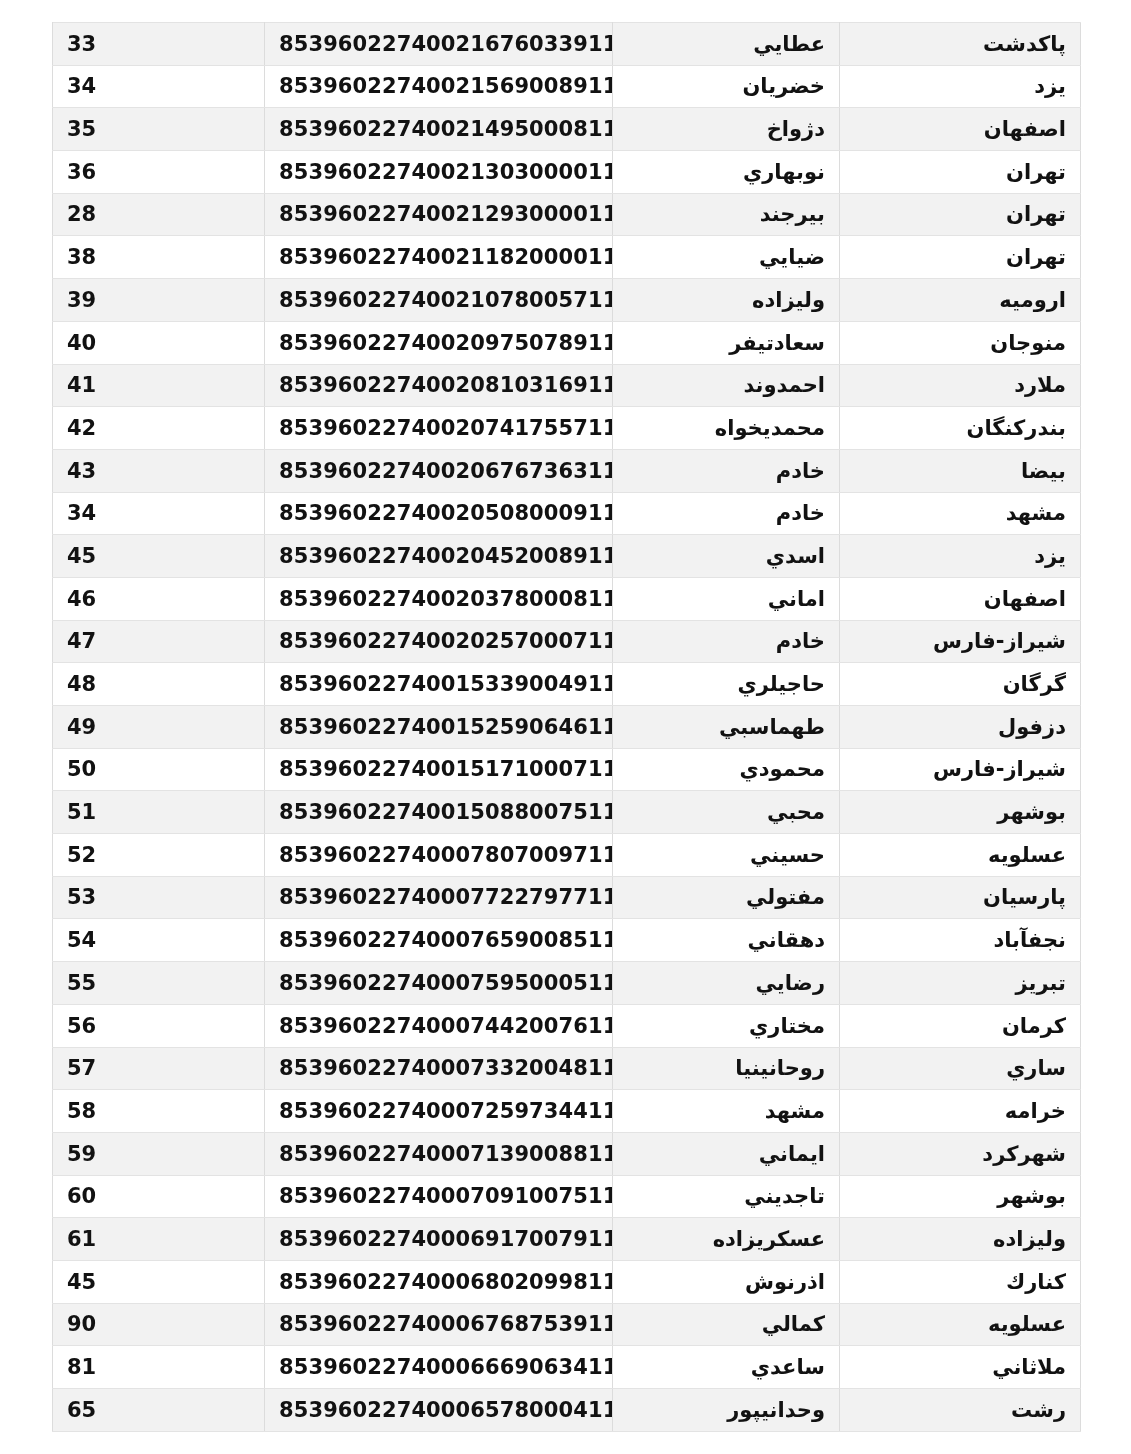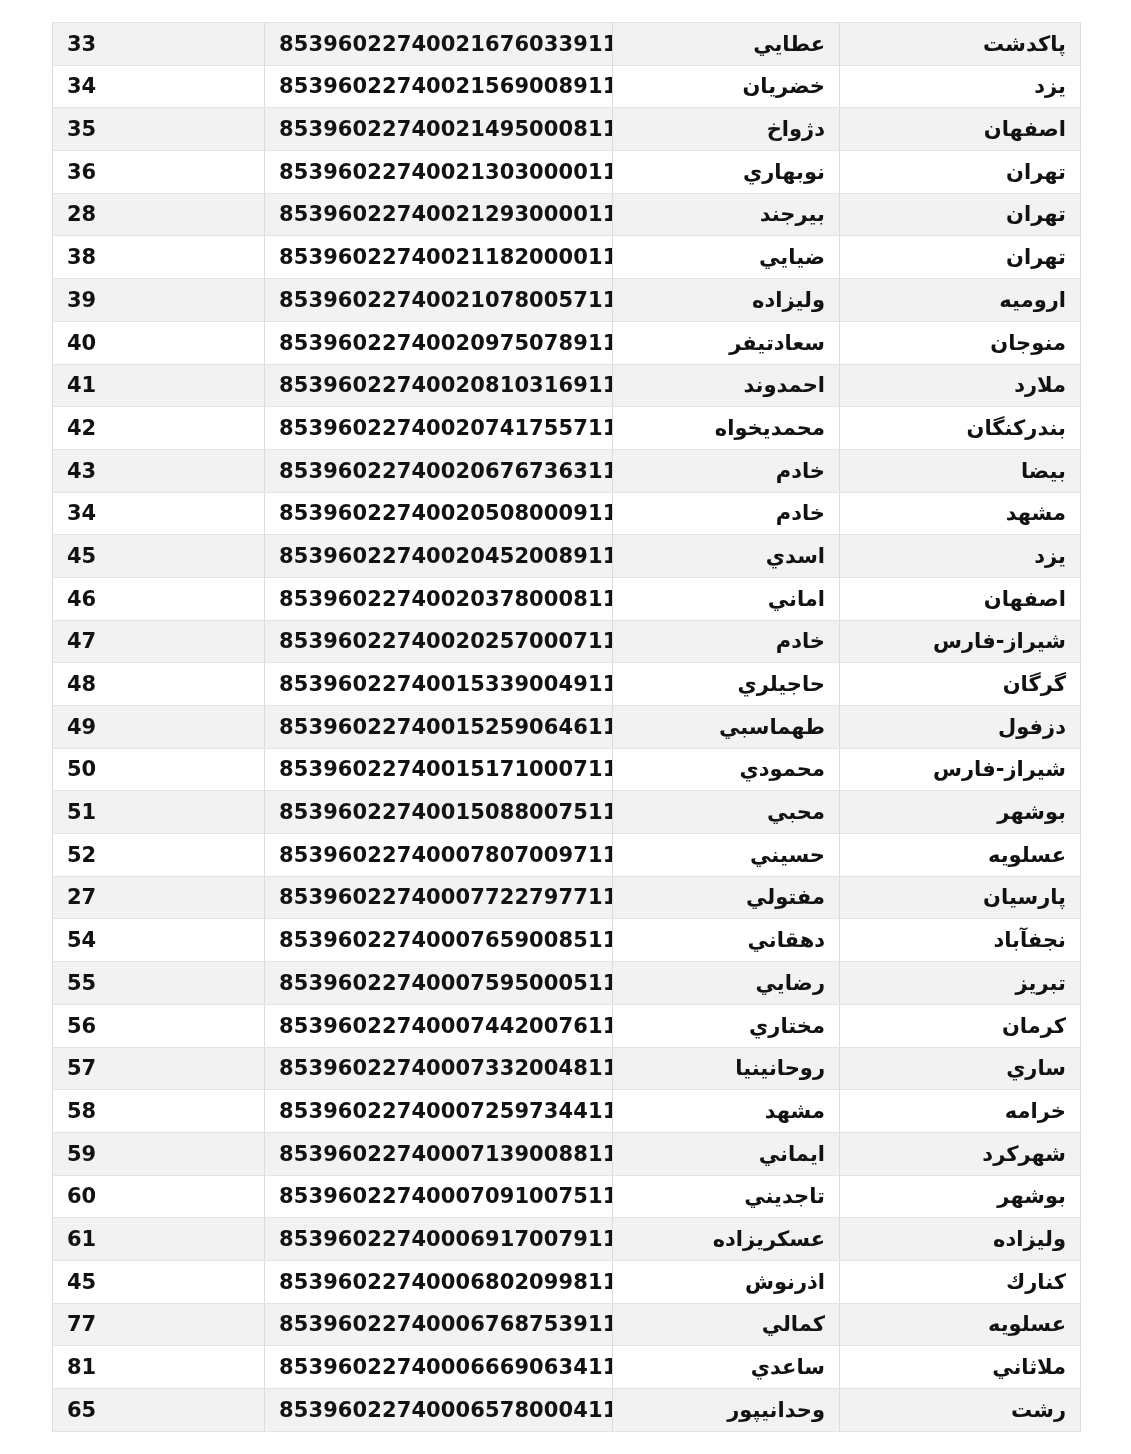--- a/index.html
+++ b/index.html
@@ -210,21 +210,21 @@
           <tr class="plain">
             <td class="cell-city">عسلويه</td>
             <td class="cell-name">حسيني</td>
             <td class="cell-track">853960227400078070097114</td>
             <td class="cell-index">52</td>
           </tr>
           <tr class="shade">
             <td class="cell-city">پارسيان</td>
             <td class="cell-name">مفتولي</td>
             <td class="cell-track">853960227400077227977114</td>
-            <td class="cell-index">27</td>
+            <td class="cell-index">53</td>
           </tr>
           <tr class="plain">
             <td class="cell-city">نجفآباد</td>
             <td class="cell-name">دهقاني</td>
             <td class="cell-track">853960227400076590085114</td>
             <td class="cell-index">54</td>
           </tr>
           <tr class="shade">
             <td class="cell-city">تبريز</td>
             <td class="cell-name">رضايي</td>
@@ -270,21 +270,21 @@
           <tr class="plain">
             <td class="cell-city">كنارك</td>
             <td class="cell-name">اذرنوش</td>
             <td class="cell-track">853960227400068020998114</td>
             <td class="cell-index">45</td>
           </tr>
           <tr class="shade">
             <td class="cell-city">عسلويه</td>
             <td class="cell-name">كمالي</td>
             <td class="cell-track">853960227400067687539114</td>
-            <td class="cell-index">77</td>
+            <td class="cell-index">90</td>
           </tr>
           <tr class="plain">
             <td class="cell-city">ملاثاني</td>
             <td class="cell-name">ساعدي</td>
             <td class="cell-track">853960227400066690634114</td>
             <td class="cell-index">81</td>
           </tr>
           <tr class="shade">
             <td class="cell-city">رشت</td>
             <td class="cell-name">وحدانيپور</td>

